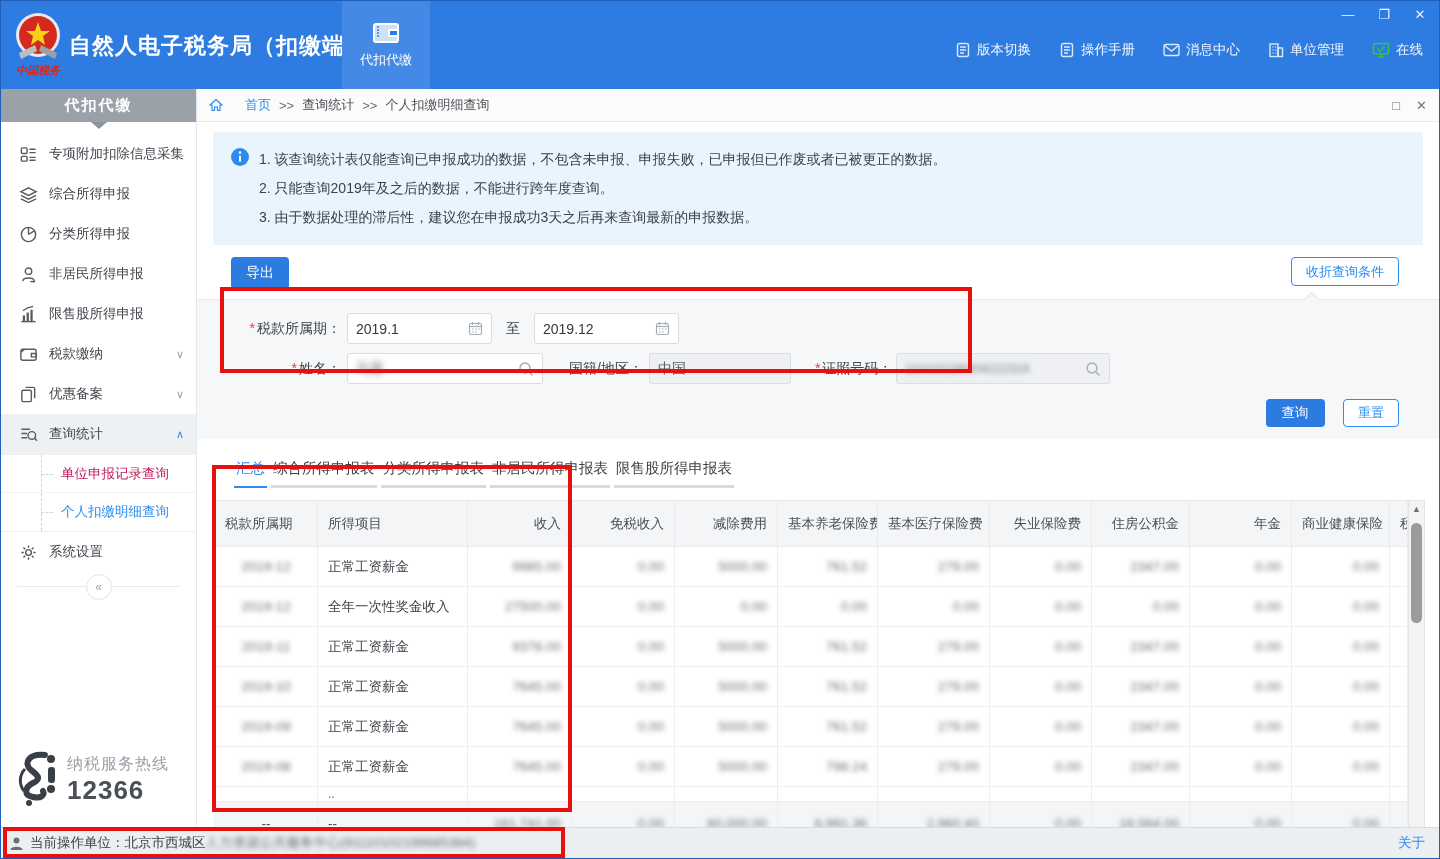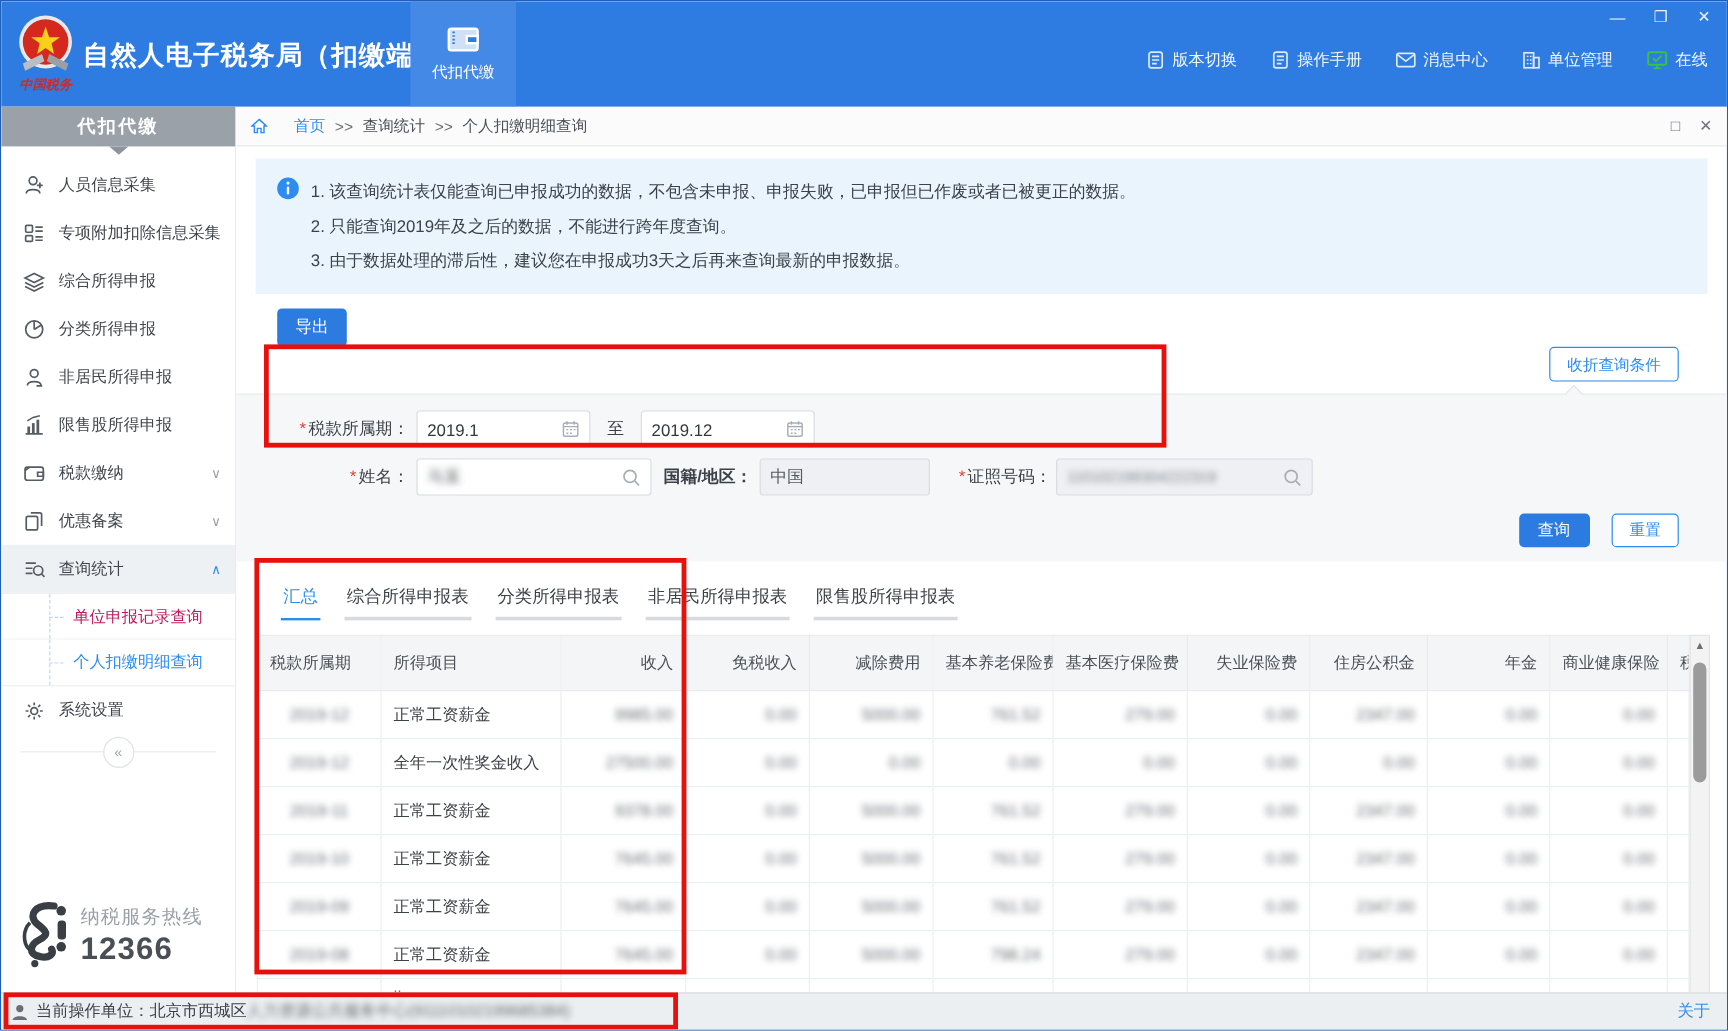--- a/index.html
+++ b/index.html
@@ -45,21 +45,21 @@
   .crumb-bar { height:33px; background:#fbfbfc; border-bottom:1px solid #e7eaec; display:flex; align-items:center; padding:0 12px; font-size:13px; color:#4a4f55; }
   .crumb-bar .home { color:#2d8cf0; display:flex; align-items:center; gap:22px; cursor:pointer; }
   .crumb-sep { margin:0 8px; color:#6a6f76; }
   .frame-controls { margin-left:auto; display:flex; gap:16px; color:#6f757c; font-size:13px; }
   .frame-controls span { cursor:pointer; }
 
   .notice { margin:10px 16px 0 16px; background:#e9f4fd; padding:13px 18px 13px 46px; position:relative; font-size:14px; color:#3c4248; }
   .notice .info-ic { position:absolute; left:17px; top:15px; }
   .notice .nline { line-height:29px; }
 
-  .toolbar { padding:12px 16px 10px 34px; display:flex; align-items:flex-start;flex-direction:column; }
+  .toolbar { padding:12px 16px 10px 34px; display:flex; align-items:flex-start; }
   .btn-primary { background:#2b7be0; color:#fff; border:none; border-radius:4px; font-size:14px; height:32px; padding:0 15px; cursor:pointer; font-family:inherit; }
   .btn-ghost { background:#fff; color:#2d8cf0; border:1px solid #2d8cf0; border-radius:4px; font-size:13px; height:29px; padding:0 14px; cursor:pointer; font-family:inherit; }
   .toolbar .btn-ghost { margin-left:auto; margin-right:24px; }
 
   .form-panel { background:#f6f7f9; border-top:1px solid #e8ebee; padding:13px 0 10px 0; position:relative; }
   .form-caret { position:absolute; top:-6px; right:122px; width:11px; height:11px; background:#f6f7f9; border-left:1px solid #e2e5e9; border-top:1px solid #e2e5e9; transform:rotate(45deg); }
   .frow { display:flex; align-items:center; margin-left:26px; height:31px; font-size:14px; color:#3c4248; }
   .frow + .frow { margin-top:9px; }
   .req { color:#e23c39; margin-right:2px; }
   .flabel { text-align:right; }
@@ -69,21 +69,21 @@
   .w-period { width:145px; }
   .w-name { width:196px; }
   .w-nation { width:142px; }
   .w-id { width:214px; }
   .blur { filter:blur(3px); opacity:.8; }
   .blur2 { filter:blur(2.6px); opacity:.75; }
   .form-actions { text-align:right; margin:15px 40px 2px 0; }
   .form-actions .btn-primary { height:28px; font-size:13.5px; padding:0 16px; }
   .form-actions .btn-ghost { height:28px; margin-left:14px; padding:0 14px; }
 
-  .tabs { display:flex; gap:20px; padding:16px 0 0 37px; font-size:14.5px; }
+  .tabs { display:flex; gap:4px; padding:16px 0 0 37px; font-size:14.5px; }
   .tab { padding:4px 2px 7px 2px; border-bottom:3px solid #d7dbdf; color:#3c4248; cursor:pointer; }
   .tab.active { color:#2d8cf0; border-bottom:2px solid #2d8cf0; padding-bottom:8px; }
 
   .table-wrap { position:relative; margin:12px 0 0 17px; width:1211px; }
   table.grid { border-collapse:collapse; table-layout:fixed; width:1193px; font-size:13.5px; color:#3c4248; }
   .grid th { background:#f4f5f7; font-weight:normal; color:#4a5056; border:1px solid #e8eaed; height:46px; padding:0 10px; overflow:hidden; white-space:nowrap; }
   .grid td { border:1px solid #ecetf0; border:1px solid #eceff1; height:40px; padding:0 10px; overflow:hidden; white-space:nowrap; background:#fff; }
   .grid .al { text-align:left; } .grid .ar { text-align:right; } .grid .ac { text-align:center; }
   .grid tr.partial td { height:15px; font-size:12px; color:#6a6f76; padding-top:0; padding-bottom:0; vertical-align:top; line-height:14px; }
   .grid tr.summary td { background:#f4f5f7; height:43px; }
@@ -181,28 +181,20 @@
     <div class="win-controls">
       <span class="win-btn">—</span>
       <span class="win-btn">❐</span>
       <span class="win-btn">✕</span>
     </div>
   </div>
 
   <div class="sidebar">
     <div class="side-header">代扣代缴</div>
     <div class="nav" id="side-nav">
-        <div class="nav-item">
-          <span class="nico"><svg viewBox="0 0 20 20">
-              <circle cx="9" cy="6" r="3.4" fill="none" stroke="currentColor" stroke-width="1.5"></circle>
-              <path d="M3 17 c0-4.5 12-4.5 12 0" fill="none" stroke="currentColor" stroke-width="1.5"></path>
-              <path d="M15 7.5 v5 M12.5 10 h5" stroke="currentColor" stroke-width="1.5"></path>
-            </svg></span>
-          <span>人员信息采集</span>
-        </div>
         <div class="nav-item">
           <span class="nico"><svg viewBox="0 0 20 20">
               <rect x="2.5" y="3" width="6" height="6" rx="1" fill="none" stroke="currentColor" stroke-width="1.5"></rect>
               <rect x="2.5" y="12" width="6" height="5" rx="1" fill="none" stroke="currentColor" stroke-width="1.5"></rect>
               <path d="M11 4.5 h6.5 M11 8 h6.5 M11 13 h6.5 M11 16 h6.5" stroke="currentColor" stroke-width="1.5"></path>
             </svg></span>
           <span>专项附加扣除信息采集</span>
         </div>
         <div class="nav-item">
           <span class="nico"><svg viewBox="0 0 20 20">
@@ -359,21 +351,21 @@
 
       <div class="frow">
         <span class="flabel" style="width:118px;"><span class="req">*</span><span>姓名：</span></span>
         <span class="inp w-name" style="margin-left:6px;">
           <span class="blur">马某</span>
           <svg class="tail-ic" width="16" height="16" viewBox="0 0 16 16">
               <circle cx="7" cy="7" r="5" fill="none" stroke="#a7adb5" stroke-width="1.4"></circle>
               <path d="M11 11 L14.5 14.5" stroke="#a7adb5" stroke-width="1.4"></path>
             </svg>
         </span>
-        <span style="margin-left:10px;font-weight:bold;">国籍/地区：</span>
+        <span style="margin-left:26px;">国籍/地区：</span>
         <span class="inp disabled w-nation" style="margin-left:6px;">
           <span>中国</span>
         </span>
         <span style="margin-left:24px;"><span class="req">*</span><span>证照号码：</span></span>
         <span class="inp disabled w-id" style="margin-left:4px;">
           <span class="blur2" style="font-size:12.5px;">110102199304222319</span>
           <svg class="tail-ic" width="16" height="16" viewBox="0 0 16 16">
               <circle cx="7" cy="7" r="5" fill="none" stroke="#a7adb5" stroke-width="1.4"></circle>
               <path d="M11 11 L14.5 14.5" stroke="#a7adb5" stroke-width="1.4"></path>
             </svg>

